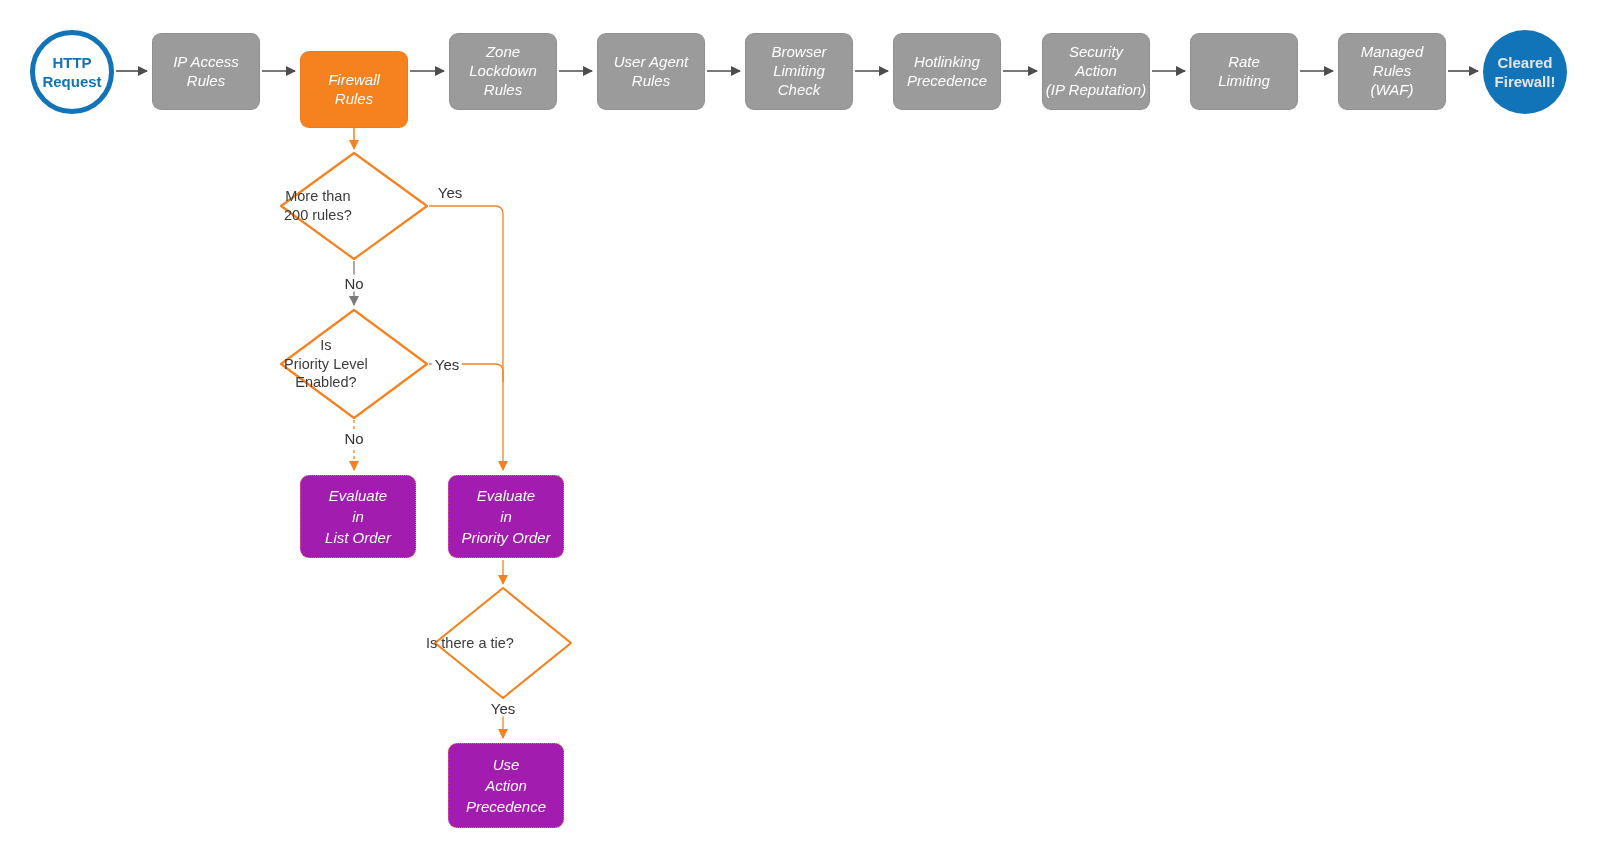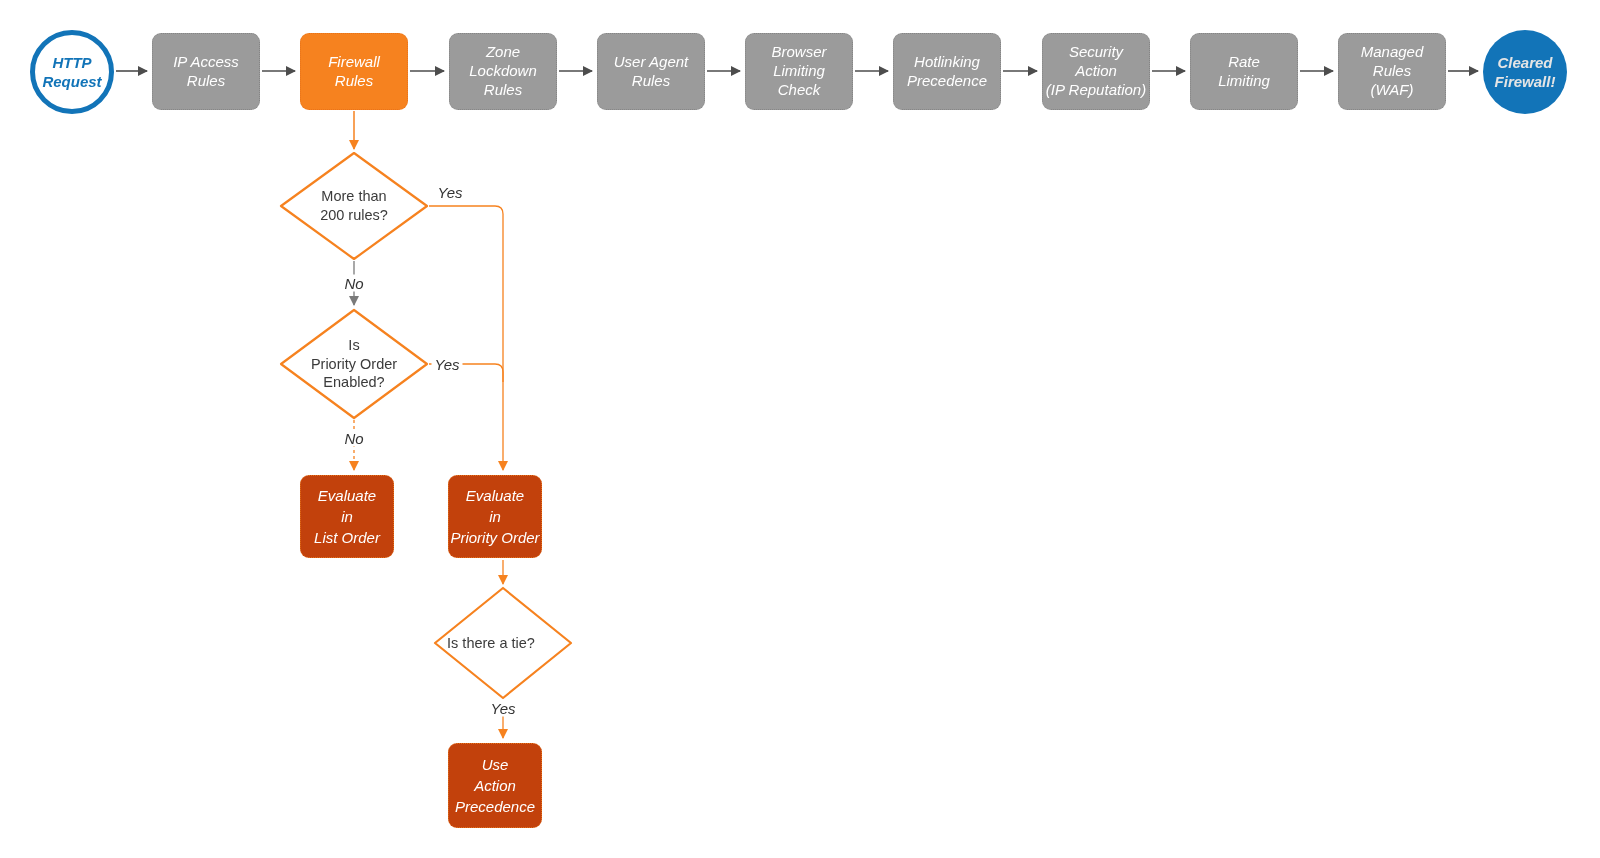--- a/index.html
+++ b/index.html
@@ -7,36 +7,36 @@
   .canvas { position:relative; width:1600px; height:858px; background:#ffffff; overflow:hidden; }
   svg.edges { position:absolute; left:0; top:0; width:1600px; height:858px; }
 
   .node { position:absolute; display:flex; align-items:center; justify-content:center;
           text-align:center; box-sizing:border-box; }
   .prelines { white-space:pre-line; }
 
   .step { width:108px; height:77px; top:33px; border-radius:9px;
           background:#9B9B9B; border:1px dotted #858585;
           color:#ffffff; font-style:italic; font-size:15px; line-height:1.25; }
-  .step.orange { background:#F6821F; border:1px dotted #e8731a; }
+  .step.orange { background:#F6821F; border:1px dotted #e8731a;margin-top:18px; }
 
-  .action { width:94px; height:83px; border-radius:9px;
-            background:#c2410c; border:1px dotted #e8731a;
+  .action { width:116px; height:83px; border-radius:9px;
+            background:#a21caf; border:1px dotted #e8731a;
             color:#ffffff; font-style:italic; font-size:15px; line-height:1.4; }
 
   .circle { width:84px; height:84px; border-radius:50%;
-            font-weight:bold; font-style:italic; font-size:15px; line-height:1.3; }
+            font-weight:bold; font-size:15px; line-height:1.3; }
   .circle.start { left:30px; top:30px; border:5px solid #1274B8; background:#ffffff; color:#1274B8; }
   .circle.end   { left:1483px; top:30px; background:#1274B8; color:#e5e5e5; }
 
-  .dtext { position:absolute; display:flex; align-items:center; justify-content:center;
+  .dtext { position:absolute; display:flex; align-items:center; justify-content:flex-start;
            text-align:center; color:#3B3B3B; font-size:14.5px; line-height:1.3; }
 
   .elabel { position:absolute; transform:translate(-50%,-50%);
-            font-style:italic; font-size:15px; color:#333333;
+            font-size:15px; color:#333333;
             background:#ffffff; padding:0 3px;text-align:right; }
 </style>
 </head>
 <body>
 
 <div class="canvas">
 
   <svg class="edges" width="1600" height="858" viewBox="0 0 1600 858" xmlns="http://www.w3.org/2000/svg">
     <defs>
       <marker id="mDark" markerUnits="userSpaceOnUse" markerWidth="12" markerHeight="12" viewBox="0 0 12 12" refX="10" refY="6" orient="auto">
@@ -123,21 +123,21 @@
 Rules
 (WAF)</span>
   </div>
 
   <div class="dtext" style="left:284px; top:156px; width:140px; height:100px;">
     <span class="prelines">More than
 200 rules?</span>
   </div>
   <div class="dtext" style="left:284px; top:312px; width:140px; height:104px;">
     <span class="prelines">Is
-Priority Order
+Priority Level
 Enabled?</span>
   </div>
   <div class="dtext" style="left:426px; top:591px; width:130px; height:104px;">
     <span class="prelines">Is there a tie?</span>
   </div>
 
   <div class="node action" style="left:300px; top:475px;">
     <span class="prelines">Evaluate
 in
 List Order</span>

